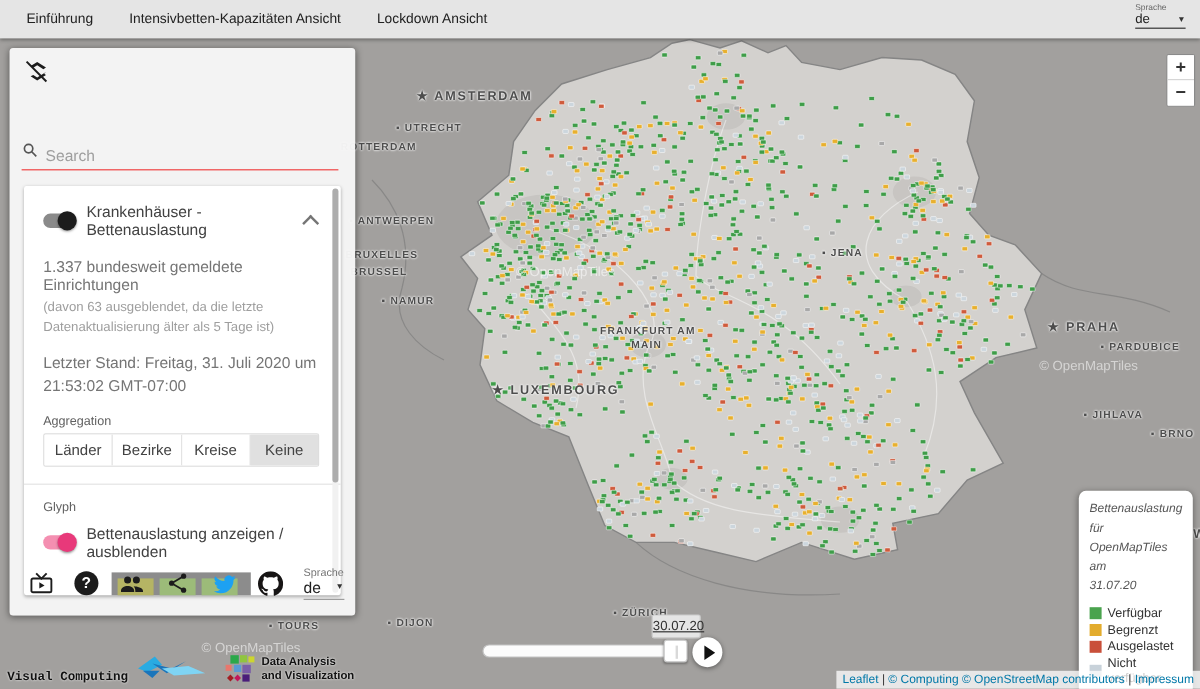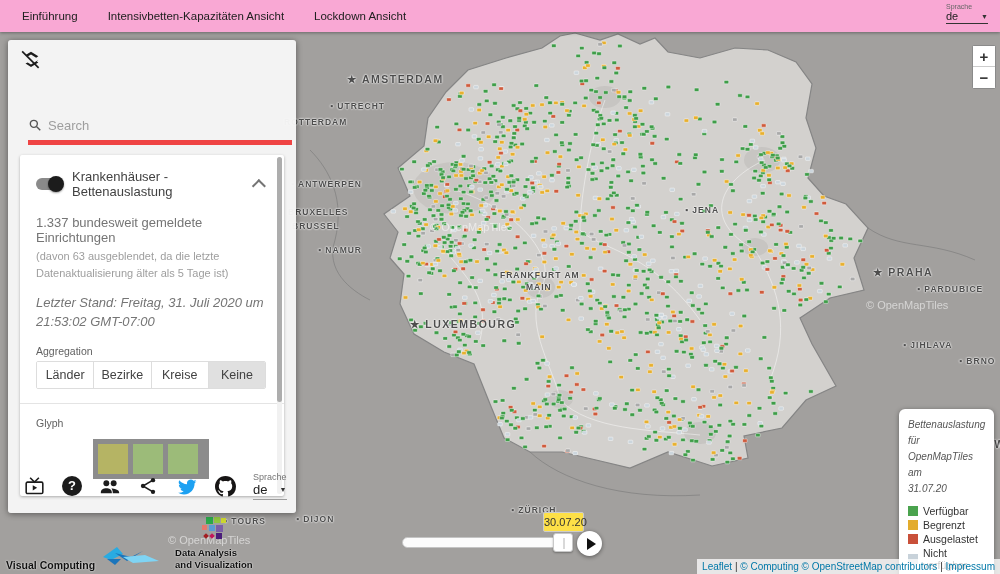--- a/index.html
+++ b/index.html
@@ -6,58 +6,58 @@
   html,body { width:1000px; height:574px; overflow:hidden; font-family:"Liberation Sans", sans-serif; background:#a2a09e; position:relative; }
 
   
   .map-viewport { position:absolute; inset:0; z-index:0; }
   #map-svg { position:absolute; left:0; top:0; }
   .map-label { position:absolute; font-size:8.5px; font-weight:bold; letter-spacing:1px; color:#4d4d4d; white-space:nowrap; text-shadow:0 0 2px #fff, 0 0 2px #fff; z-index:1; }
   .map-label.big { font-size:10.5px; letter-spacing:1.5px;margin-left:32px; }
   .watermark { position:absolute; font-size:11px; color:rgba(255,255,255,0.55); z-index:1; white-space:nowrap; }
 
   
-  .topbar { position:absolute; left:0; top:0; width:1000px; height:32px; background:#f9a8d4; z-index:30; box-shadow:0 1px 3px rgba(0,0,0,0.35); display:flex; align-items:center; }
+  .topbar { position:absolute; left:0; top:0; width:1000px; height:32px; background:#e5e5e5; z-index:30; box-shadow:0 1px 3px rgba(0,0,0,0.35); display:flex; align-items:center; }
   .topbar nav { display:flex; gap:30px; padding-left:22px; }
   .nav-item { font-size:11.5px; color:#212121; cursor:pointer; }
   .lang-box { position:absolute; right:12px; top:3px; width:42px; }
   .lang-label { font-size:7px; color:#666; display:block; }
   .lang-value { font-size:11px; color:#212121; border-bottom:1px solid #333; display:flex; justify-content:space-between; align-items:center; padding-bottom:1px; cursor:pointer; }
   .caret { font-size:7px; color:#333; }
 
   
   .zoomctl { position:absolute; left:972px; top:45px; width:24px; z-index:10; background:#fff; border:1px solid #8a8a8a; border-radius:2px; }
   .zoomctl button { display:block; width:100%; height:21px; background:#fff; border:none; font-size:15px; font-weight:bold; color:#333; cursor:pointer; line-height:19px; }
   .zoomctl button:first-child { border-bottom:1px solid #ccc; }
 
   
   .panel { position:absolute; left:8px; top:40px; width:288px; height:473px; background:rgba(246,246,246,0.97); border-radius:3px; box-shadow:0 1px 6px rgba(0,0,0,0.45); z-index:20; }
   .panel-top-icon { position:absolute; left:12px; top:8px; cursor:pointer; }
-  .search-row { position:absolute; left:20px; top:78px; width:264px; border-bottom:5px solid #ef4444; display:flex; align-items:flex-start; gap:6px; padding-bottom:4px; }
+  .search-row { position:absolute; left:10px; top:78px; width:264px; border-bottom:1px solid #ef4444; display:flex; align-items:flex-end; gap:6px; padding-bottom:4px; }
   .search-row input { border:none; outline:none; background:transparent; font-size:13px; color:#333; width:230px; font-family:"Liberation Sans", sans-serif; }
   .search-row input::placeholder { color:#9e9e9e; }
 
   .card { position:absolute; left:12px; top:115px; width:264px; height:341px; background:#fff; border-radius:2px; box-shadow:0 1px 3px rgba(0,0,0,0.3); padding:14px 18px 0 16px; overflow:hidden; }
   .card-scrollbar { position:absolute; right:2px; top:2px; width:5px; height:337px; background:#f1f1f1; border-radius:3px; }
   .card-scroll-thumb { position:absolute; right:0; top:0; width:5px; height:245px; background:#adadad; border-radius:3px; cursor:pointer; }
 
   .card-header { display:flex; align-items:center; gap:10px; }
   .card-title { font-size:13px; color:#424242; flex:1; }
   .chev { width:10px; height:10px; border-left:2px solid #757575; border-top:2px solid #757575; transform:rotate(45deg) translateY(3px); cursor:pointer; }
 
   .switch { position:relative; width:26px; height:12px; border-radius:6px; flex:none; cursor:pointer; }
   .switch .knob { position:absolute; width:16px; height:16px; border-radius:50%; top:-2px; box-shadow:0 1px 2px rgba(0,0,0,0.4); }
   .sw-dark { background:#8a8a8a; }
   .sw-dark .knob { right:-2px; background:#1c1c1c; }
   .sw-pink { background:#f48fb1; }
   .sw-pink .knob { right:-2px; background:#e8397a; }
 
   .summary { font-size:13px; color:#757575; margin-top:16px; }
   .note { font-size:11px; color:#9e9e9e; margin-top:3px; line-height:1.55; }
-  .stand { font-size:13px; color:#757575; margin-top:12px; line-height:1.45;font-style:italic; }
+  .stand { font-size:13px; color:#757575; margin-top:12px; line-height:1.45; }
   .section-label { font-size:10.5px; color:#616161; margin-top:13px; margin-bottom:4px; }
 
   .btn-group { display:flex; border:1px solid #ddd; border-radius:2px; overflow:hidden; }
   .btn-group .seg { flex:1; text-align:center; font-size:12.5px; color:#424242; padding:6px 0; background:#fff; border-right:1px solid #ddd; cursor:pointer; white-space:nowrap; }
   .btn-group .seg:last-child { border-right:none; }
   .btn-group .seg.active { background:#e0e0e0; }
 
   .divider { border:none; border-top:1px solid #e4e4e4; margin:14px -18px 0 -16px; }
 
   .toggle-row { display:flex; align-items:center; gap:10px; margin-top:8px; font-size:13px; color:#424242; }
@@ -76,29 +76,29 @@
   .legend-card { position:absolute; left:899px; top:409px; width:95px; background:#fff; border-radius:6px; box-shadow:0 1px 5px rgba(0,0,0,0.4); z-index:10; padding:8px 9px 7px 9px; }
   .legend-title { font-size:10px; color:#555; line-height:1.6;font-style:italic; }
   .legend-items { margin-top:8px; }
   .legend-item { display:flex; align-items:center; gap:5px; font-size:10.5px; color:#333; margin-bottom:2px; }
   .sq { width:10px; height:10px; flex:none; }
 
   
   .timeline-track { position:absolute; left:402px; top:537px; width:170px; height:11px; background:#fcfcfc; border:1px solid #c4c4c4; border-radius:6px; z-index:10; cursor:pointer; }
   .timeline-handle { position:absolute; left:553px; top:533px; width:20px; height:19px; background:#fff; border:1px solid #c9c9c9; border-radius:3px; box-shadow:0 1px 2px rgba(0,0,0,0.3); z-index:11; cursor:grab; }
   .timeline-handle::after { content:""; position:absolute; left:9px; top:4px; width:2px; height:11px; background:#d9d9d9; }
-  .timeline-tooltip { position:absolute; left:543px; top:512px; width:41px; height:20px; background:#fde047; border:1px solid #ccc; border-radius:2px; font-size:11px; color:#333; text-align:center; line-height:18px; z-index:11; }
+  .timeline-tooltip { position:absolute; left:543px; top:512px; width:41px; height:20px; background:#e5e5e5; border:1px solid #ccc; border-radius:2px; font-size:11px; color:#333; text-align:center; line-height:18px; z-index:11;text-decoration:underline; }
   .play-btn { position:absolute; left:577px; top:531px; width:25px; height:25px; border-radius:50%; background:#fff; box-shadow:0 1px 4px rgba(0,0,0,0.45); z-index:11; cursor:pointer; display:flex; align-items:center; justify-content:center; }
   .play-tri { width:0; height:0; border-left:9px solid #111; border-top:6px solid transparent; border-bottom:6px solid transparent; margin-left:3px; }
 
   
   .logos { position:absolute; left:6px; bottom:3px; display:flex; align-items:flex-end; gap:14px; z-index:10; }
   .vc-logo { display:flex; align-items:flex-end; }
-  .vc-text { font-size:10.5px; font-weight:bold; color:#111; text-shadow:0 0 2px #fff; margin-right:2px; }
-  .dav-logo { display:flex; align-items:center; gap:5px;flex-direction:column; }
+  .vc-text { font-size:10.5px; font-weight:bold; color:#111; text-shadow:0 0 2px #fff; margin-right:2px;font-family:Liberation Mono, monospace; }
+  .dav-logo { display:flex; align-items:center; gap:5px; }
   .dav-text { font-size:9.5px; font-weight:bold; color:#111; line-height:1.25; text-shadow:0 0 2px #fff; }
 
   
   .attribution { position:absolute; right:0; bottom:0; height:15px; background:rgba(255,255,255,0.75); z-index:12; font-size:10px; line-height:15px; padding:0 5px; color:#333; white-space:nowrap; }
   .attribution .lnk { color:#0078A8; cursor:pointer; }
 </style>
 </head>
 <body>
 
 <div class="map-viewport">
@@ -1503,21 +1503,21 @@
       <span class="map-label" style="left: 500px; top: 270px;">FRANKFURT AM</span>
       <span class="map-label" style="left: 526px; top: 282px;">MAIN</span>
       <span class="map-label" style="left: 685px; top: 205px;">▪ JENA</span>
       <span class="map-label big" style="left: 841px; top: 266px; text-align: center;">★ PRAHA</span>
       <span class="map-label" style="left: 917px; top: 284px;">▪ PARDUBICE</span>
       <span class="map-label" style="left: 903px; top: 340px;">▪ JIHLAVA</span>
       <span class="map-label" style="left: 959px; top: 356px;">▪ BRNO</span>
       <span class="map-label big" style="left: 947px; top: 438px;">★ WIEN</span>
       <span class="map-label" style="left: 511px; top: 505px;">▪ ZÜRICH</span>
       <span class="map-label" style="left: 224px; top: 516px;">▪ TOURS</span>
-      <span class="map-label" style="left: 296px; top: 514px;">▪ DIJON</span>
+      <span class="map-label" style="left: 323px; top: 514px;">▪ DIJON</span>
     </div>
   <div id="map-watermarks">
       <span class="watermark" style="left: 430px; top: 221px;">© OpenMapTiles</span>
       <span class="watermark" style="left: 866px; top: 299px;">© OpenMapTiles</span>
       <span class="watermark" style="left: 168px; top: 534px;">© OpenMapTiles</span>
     </div>
 </div>
 
 <header class="topbar">
   <nav>
@@ -1574,20 +1574,26 @@
     <div class="btn-group">
       <span class="seg">Länder</span>
       <span class="seg">Bezirke</span>
       <span class="seg">Kreise</span>
       <span class="seg active">Keine</span>
     </div>
 
     <hr class="divider">
 
     <div class="section-label">Glyph</div>
+    <div class="toggle-row">
+      <span class="switch sw-pink">
+          <span class="knob"></span>
+        </span>
+      <span>Bettenauslastung anzeigen / ausblenden</span>
+    </div>
 
     <div class="glyph-preview">
       <span class="glyph-box" style="background-color: rgb(181, 180, 100);"></span>
       <span class="glyph-box" style="background-color: rgb(156, 187, 121);"></span>
       <span class="glyph-box" style="background-color: rgb(156, 187, 121);"></span>
     </div>
 
     <div class="card-scrollbar">
       <span class="card-scroll-thumb"></span>
     </div>

